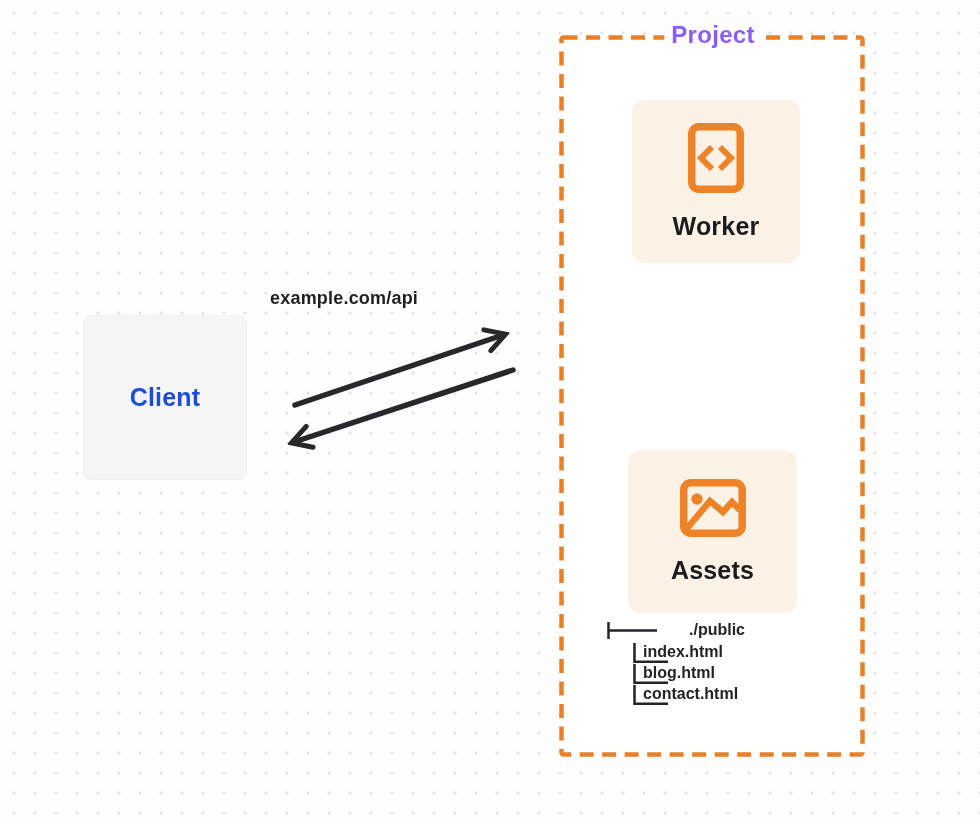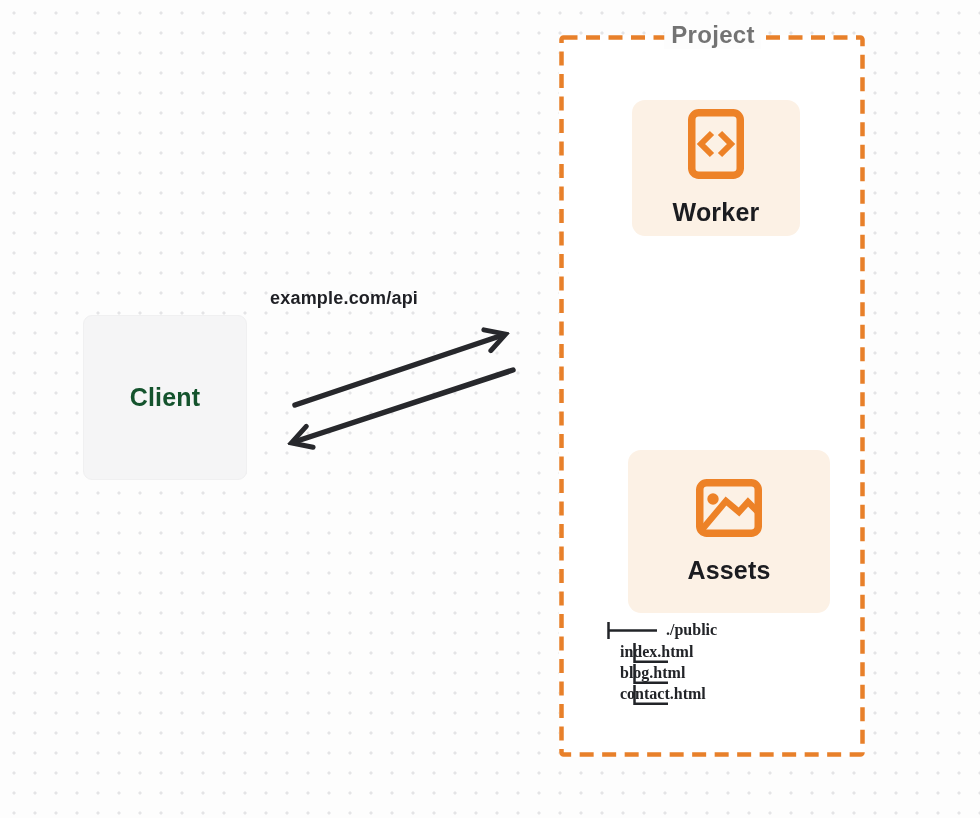--- a/index.html
+++ b/index.html
@@ -20,21 +20,21 @@
     position: absolute;
     left: 83px; top: 315px;
     width: 164px; height: 165px;
     background: #F5F5F6;
     border: 1px solid #F0F0F1;
     border-radius: 9px;
     display: flex; align-items: center; justify-content: center;
     box-sizing: border-box;
   }
   .client-box .node-label {
-    font-size: 25px; font-weight: bold; color: #14532d; letter-spacing: 0.2px;
+    font-size: 25px; font-weight: bold; color: #1d4ed8; letter-spacing: 0.2px;
   }
 
   
   .request-label {
     position: absolute;
     left: 270px; top: 288px; width: 245px;
     text-align: left;
     font-size: 18px; font-weight: bold; color: #1F2025;
     letter-spacing: 0.2px;
   }
@@ -48,47 +48,47 @@
     width: 306px; height: 722px;
     background: #FFFFFF;
   }
   .project-border-svg { position: absolute; left: 559px; top: 35px; }
   .project-title {
     position: absolute;
     left: 713px; top: 21px;
     transform: translateX(-50%);
     background: #FDFDFD;
     padding: 0 7px;
-    font-size: 24px; font-weight: bold; color: #737373;
+    font-size: 24px; font-weight: bold; color: #8b5cf6;
     letter-spacing: 0.3px;
     white-space: nowrap;
     text-align: right;
   }
 
   
   .card {
     position: absolute;
     background: #FCF1E5;
     border-radius: 13px;
     display: flex; flex-direction: column;
     align-items: center; justify-content: center;
     gap: 19px;
   }
-  .card.worker { left: 632px; top: 100px; width: 168px; height: 136px; }
-  .card.assets { left: 628px; top: 450px; width: 202px; height: 163px; }
+  .card.worker { left: 632px; top: 100px; width: 168px; height: 163px; }
+  .card.assets { left: 628px; top: 450px; width: 169px; height: 163px; }
   .card .node-label {
     font-size: 25px; font-weight: bold; color: #1B1C20; letter-spacing: 0.2px;
   }
 
   
   .tree-lines-svg { position: absolute; left: 605px; top: 619px; }
   .tree-text {
-    font-family: Liberation Serif, serif;
+    font-family: Liberation Sans, sans-serif;
     font-size: 16px; font-weight: bold; color: #222428;
-    line-height: 20px; white-space: pre;
+    line-height: 20px; white-space: pre; margin-left: 23px;
   }
   .tree-root { position: absolute; left: 666px; top: 620px; }
   .tree-file { position: absolute; left: 620px; width: 180px; text-align: left; }
   .tree-file.f0 { top: 642px; }
   .tree-file.f1 { top: 663px; }
   .tree-file.f2 { top: 684px; }
 </style>
 </head>
 <body>
 

